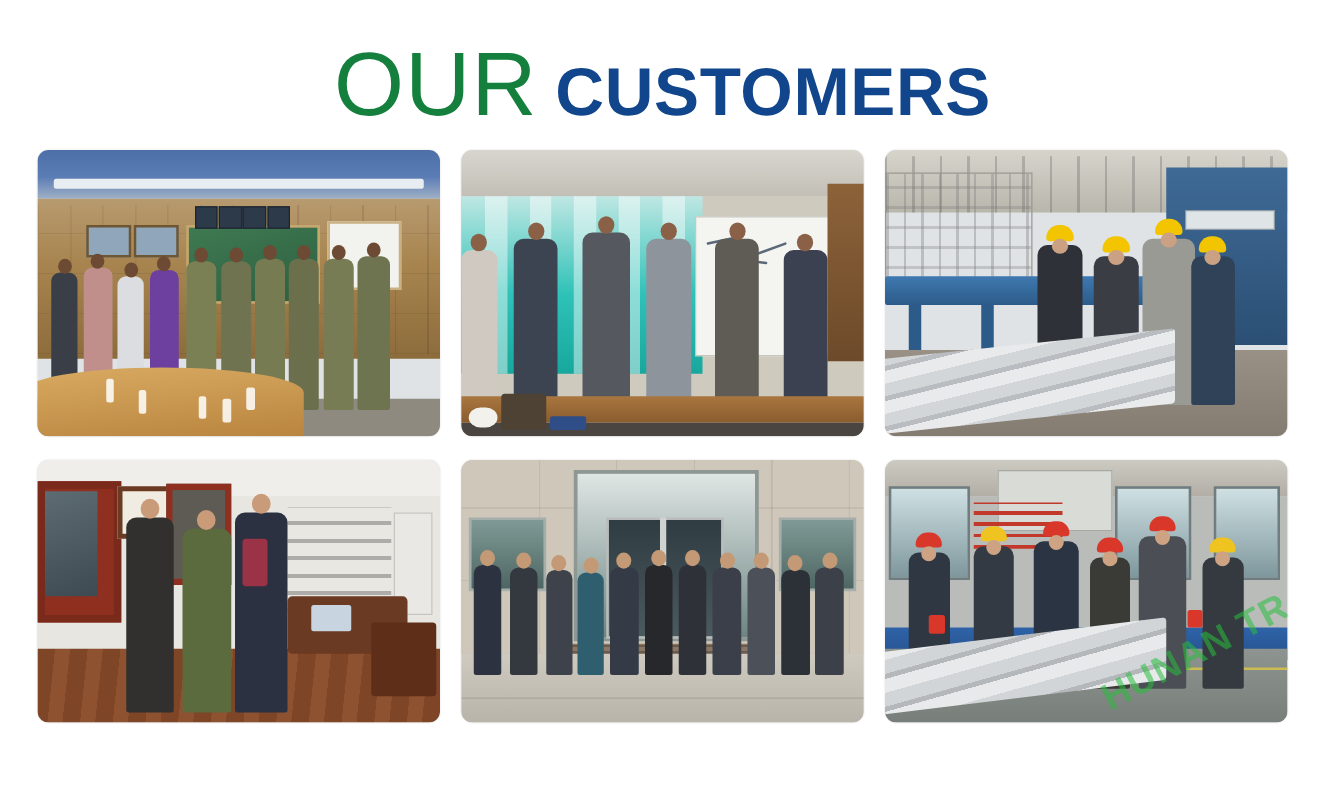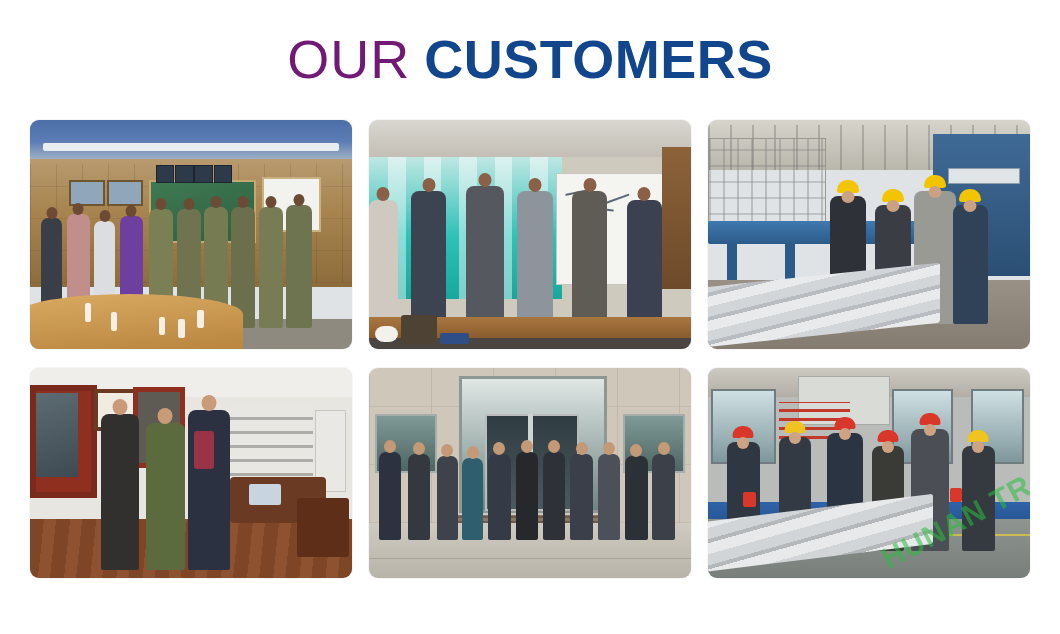--- a/index.html
+++ b/index.html
@@ -18,24 +18,24 @@
   
   .page-title {
     text-align: center;
     padding-top: 32px;
     line-height: 1;
     white-space: nowrap;
     user-select: none;
   }
   .title-light {
     font-family: "Liberation Sans", sans-serif;
-    font-size: 54px;
+    font-size: 72px;
     font-weight: 400;
     letter-spacing: 1px;
-    color: #701a75;
+    color: #15803d;
     vertical-align: baseline;
   }
   .title-bold {
     font-family: "Liberation Sans", sans-serif;
     font-size: 54px;
     font-weight: 700;
     letter-spacing: 0.5px;
     color: #12468c;
     vertical-align: baseline;
     margin-left: 14px;

